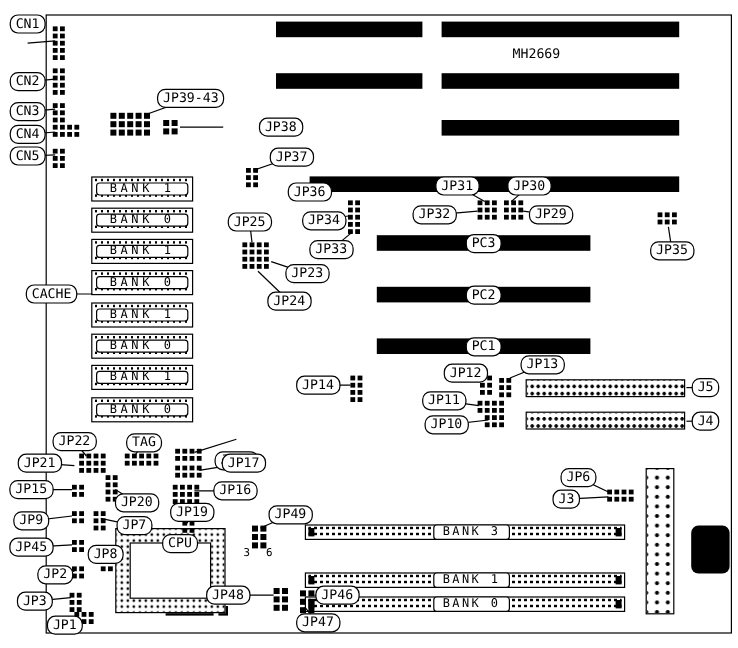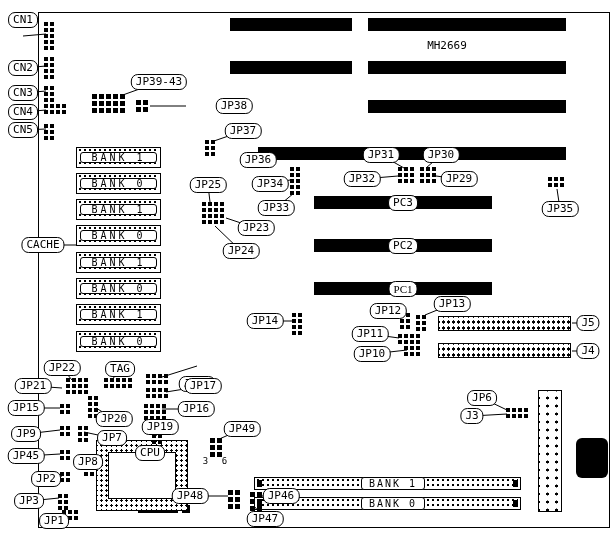--- a/index.html
+++ b/index.html
@@ -105,21 +105,21 @@
     <div class="bar" style="left: 368px; top: 61px; width: 198px; height: 13px;"></div>
     <div class="bar" style="left: 368px; top: 100px; width: 198px; height: 13px;"></div>
     <div class="bar" style="left: 258px; top: 147px; width: 308px; height: 13px;"></div>
     <div class="bar" style="left: 138px; top: 505px; width: 40px; height: 8px;"></div>
     <div class="bar" style="left: 182px; top: 505px; width: 8px; height: 8px;"></div>
     <div class="bar" style="left: 314px; top: 196px; width: 178px; height: 13px;"></div>
     <div class="callout" style="left: 403px; top: 202.5px;">PC3</div>
     <div class="bar" style="left: 314px; top: 239px; width: 178px; height: 13px;"></div>
     <div class="callout" style="left: 403px; top: 245.5px;">PC2</div>
     <div class="bar" style="left: 314px; top: 282px; width: 178px; height: 13px;"></div>
-    <div class="callout" style="left: 403px; top: 288.5px; font-family: Liberation Serif, serif;">PC1</div>
+    <div class="callout" style="left: 403px; top: 288.5px;">PC1</div>
     <div class="pinhdr" style="left: 438px; top: 316px; width: 133px; height: 15px;"></div>
     <div class="pinhdr" style="left: 438px; top: 343px; width: 133px; height: 15px;"></div>
     <div class="cache-socket" style="left: 76px; top: 147px; width: 85px; height: 21px;">
       <div class="sock-label">BANK 1</div>
     </div>
     <div class="cache-socket" style="left: 76px; top: 173px; width: 85px; height: 21px;">
       <div class="sock-label">BANK 0</div>
     </div>
     <div class="cache-socket" style="left: 76px; top: 199px; width: 85px; height: 21px;">
       <div class="sock-label">BANK 1</div>
@@ -131,20 +131,23 @@
       <div class="sock-label">BANK 1</div>
     </div>
     <div class="cache-socket" style="left: 76px; top: 278px; width: 85px; height: 21px;">
       <div class="sock-label">BANK 0</div>
     </div>
     <div class="cache-socket" style="left: 76px; top: 304px; width: 85px; height: 21px;">
       <div class="sock-label">BANK 1</div>
     </div>
     <div class="cache-socket" style="left: 76px; top: 331px; width: 85px; height: 21px;">
       <div class="sock-label">BANK 0</div>
+    </div>
+    <div class="mem-socket" style="left: 254px; top: 437px; width: 267px; height: 13px;">
+      <div class="mem-label" style="left: 106px; width: 64px;">BANK 3</div>
     </div>
     <div class="mem-socket" style="left: 254px; top: 477px; width: 267px; height: 13px;">
       <div class="mem-label" style="left: 106px; width: 64px;">BANK 1</div>
     </div>
     <div class="mem-socket" style="left: 254px; top: 497px; width: 267px; height: 13px;">
       <div class="mem-label" style="left: 106px; width: 64px;">BANK 0</div>
     </div>
     <div class="cpu" style="left: 96px; top: 440px; width: 92px; height: 71px;">
       <div class="cpu-inner"></div>
     </div>

